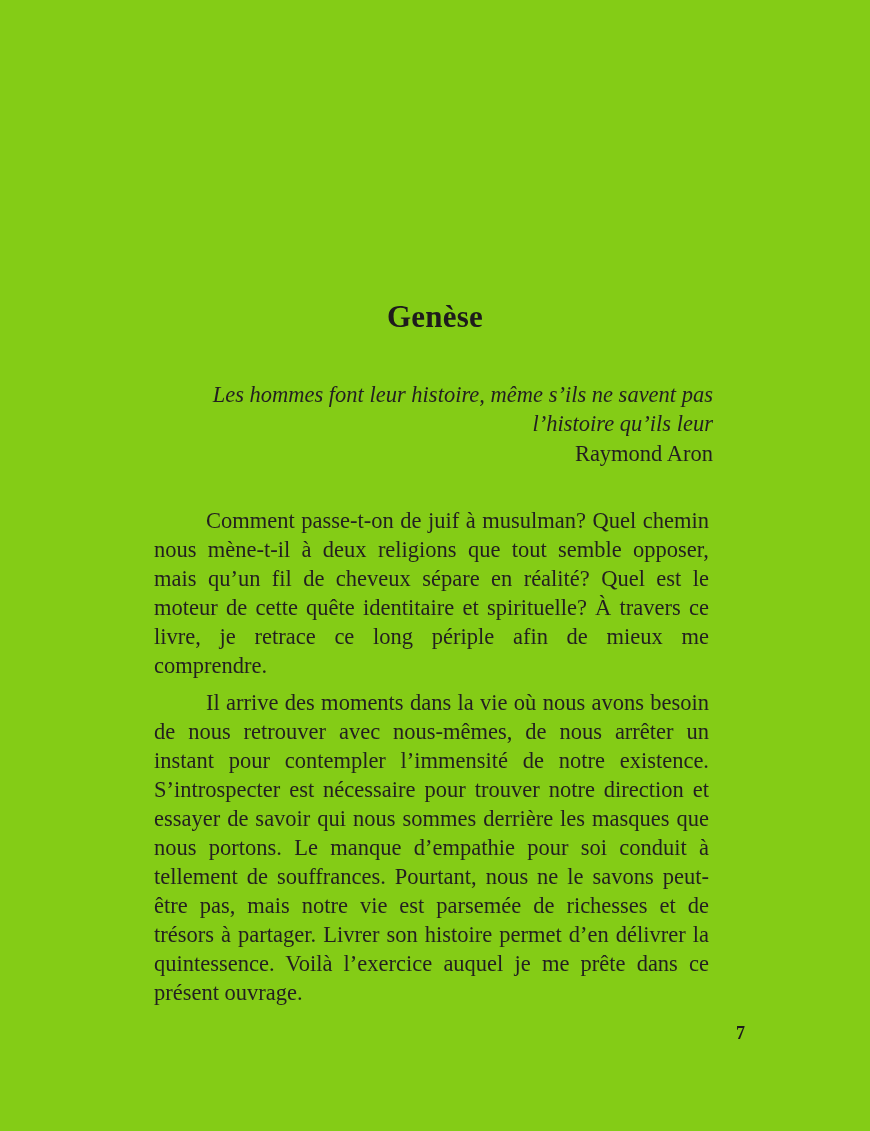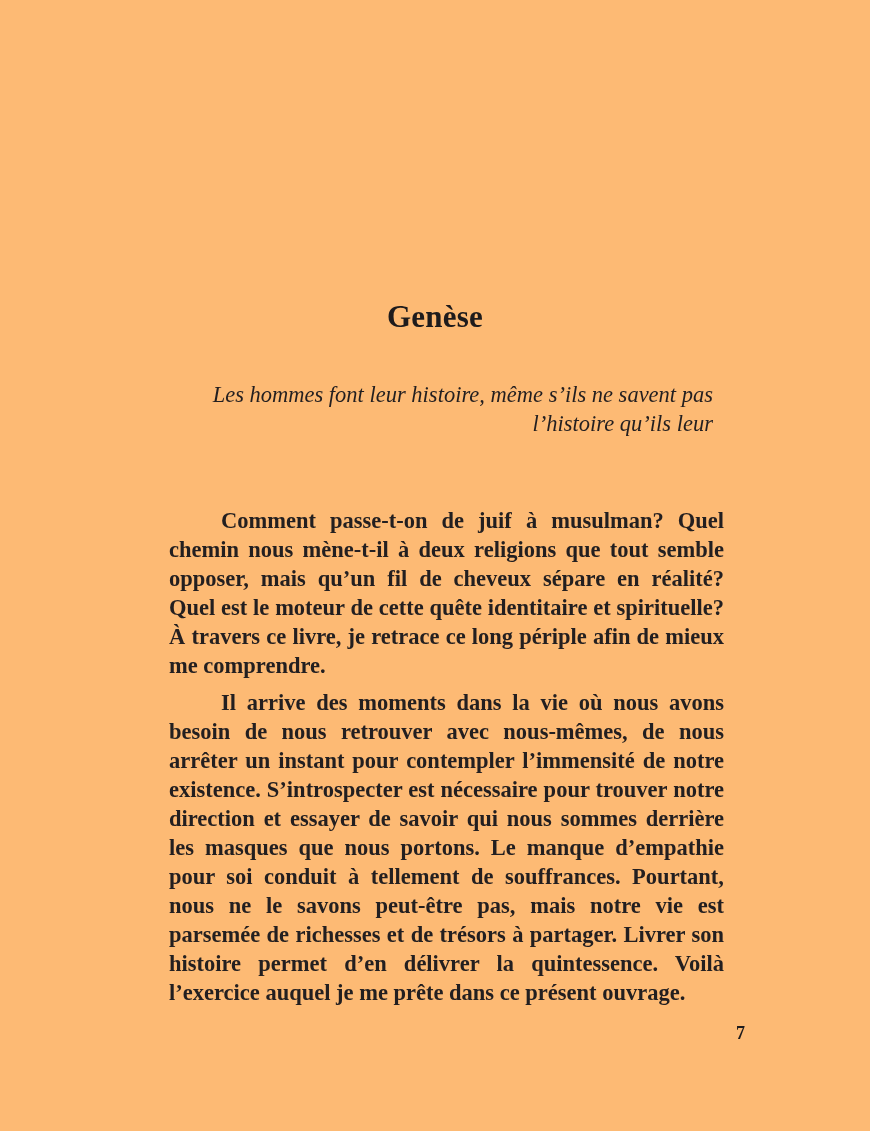--- a/index.html
+++ b/index.html
@@ -12,21 +12,21 @@
       height: 1131px;
       position: relative;
       overflow: hidden;
       color: #231f20;
       font-family: "Liberation Serif", "DejaVu Serif", serif;
     }
     .page {
       position: absolute;
       left: 0; top: 0;
       width: 870px; height: 1131px;
-      background: #fdba74;
+      background: #84cc16;
     }
     .chapter-title {
       position: absolute;
       left: 0;
       width: 870px;
       top: 276px;
       text-align: center;
       font-weight: bold;
       font-size: 31px;
       line-height: 40px;
@@ -47,24 +47,23 @@
       line-height: 29px;
       margin: 0;
     }
     .epigraph-author {
       font-size: 22.5px;
       line-height: 30px;
       margin: 1px 0 0 0;
     }
     .body-text {
       position: absolute;
-      left: 169px;
+      left: 154px;
       width: 555px;
       top: 506px;
-      font-weight: bold;
     }
     .body-text p {
       margin: 0 0 8px 0;
       font-size: 22.5px;
       line-height: 29px;
       text-align: justify;
       text-indent: 52px;
       hyphens: none;
     }
     .page-number {
@@ -82,20 +81,21 @@
 
 <div class="page">
 
   <h1 class="chapter-title">Genèse</h1>
 
   <div class="epigraph">
     <p class="epigraph-quote">
       <span>Les hommes font leur histoire, même s’ils ne savent pas</span><br>
       <span>l’histoire qu’ils leur</span>
     </p>
+    <p class="epigraph-author">Raymond Aron</p>
   </div>
 
   <div class="body-text">
     <p>Comment passe-t-on de juif à musulman? Quel chemin nous mène-t-il à deux religions que tout semble opposer, mais qu’un fil de cheveux sépare en réalité? Quel est le moteur de cette quête identitaire et spirituelle? À travers ce livre, je retrace ce long périple afin de mieux me comprendre.</p>
     <p>Il arrive des moments dans la vie où nous avons besoin de nous retrouver avec nous-mêmes, de nous arrêter un instant pour contempler l’immensité de notre existence. S’introspecter est nécessaire pour trouver notre direction et essayer de savoir qui nous sommes derrière les masques que nous portons. Le manque d’empathie pour soi conduit à tellement de souffrances. Pourtant, nous ne le savons peut-être pas, mais notre vie est parsemée de richesses et de trésors à partager. Livrer son histoire permet d’en délivrer la quintessence. Voilà l’exercice auquel je me prête dans ce présent ouvrage.</p>
   </div>
 
   <div class="page-number">7</div>
 
 </div>

